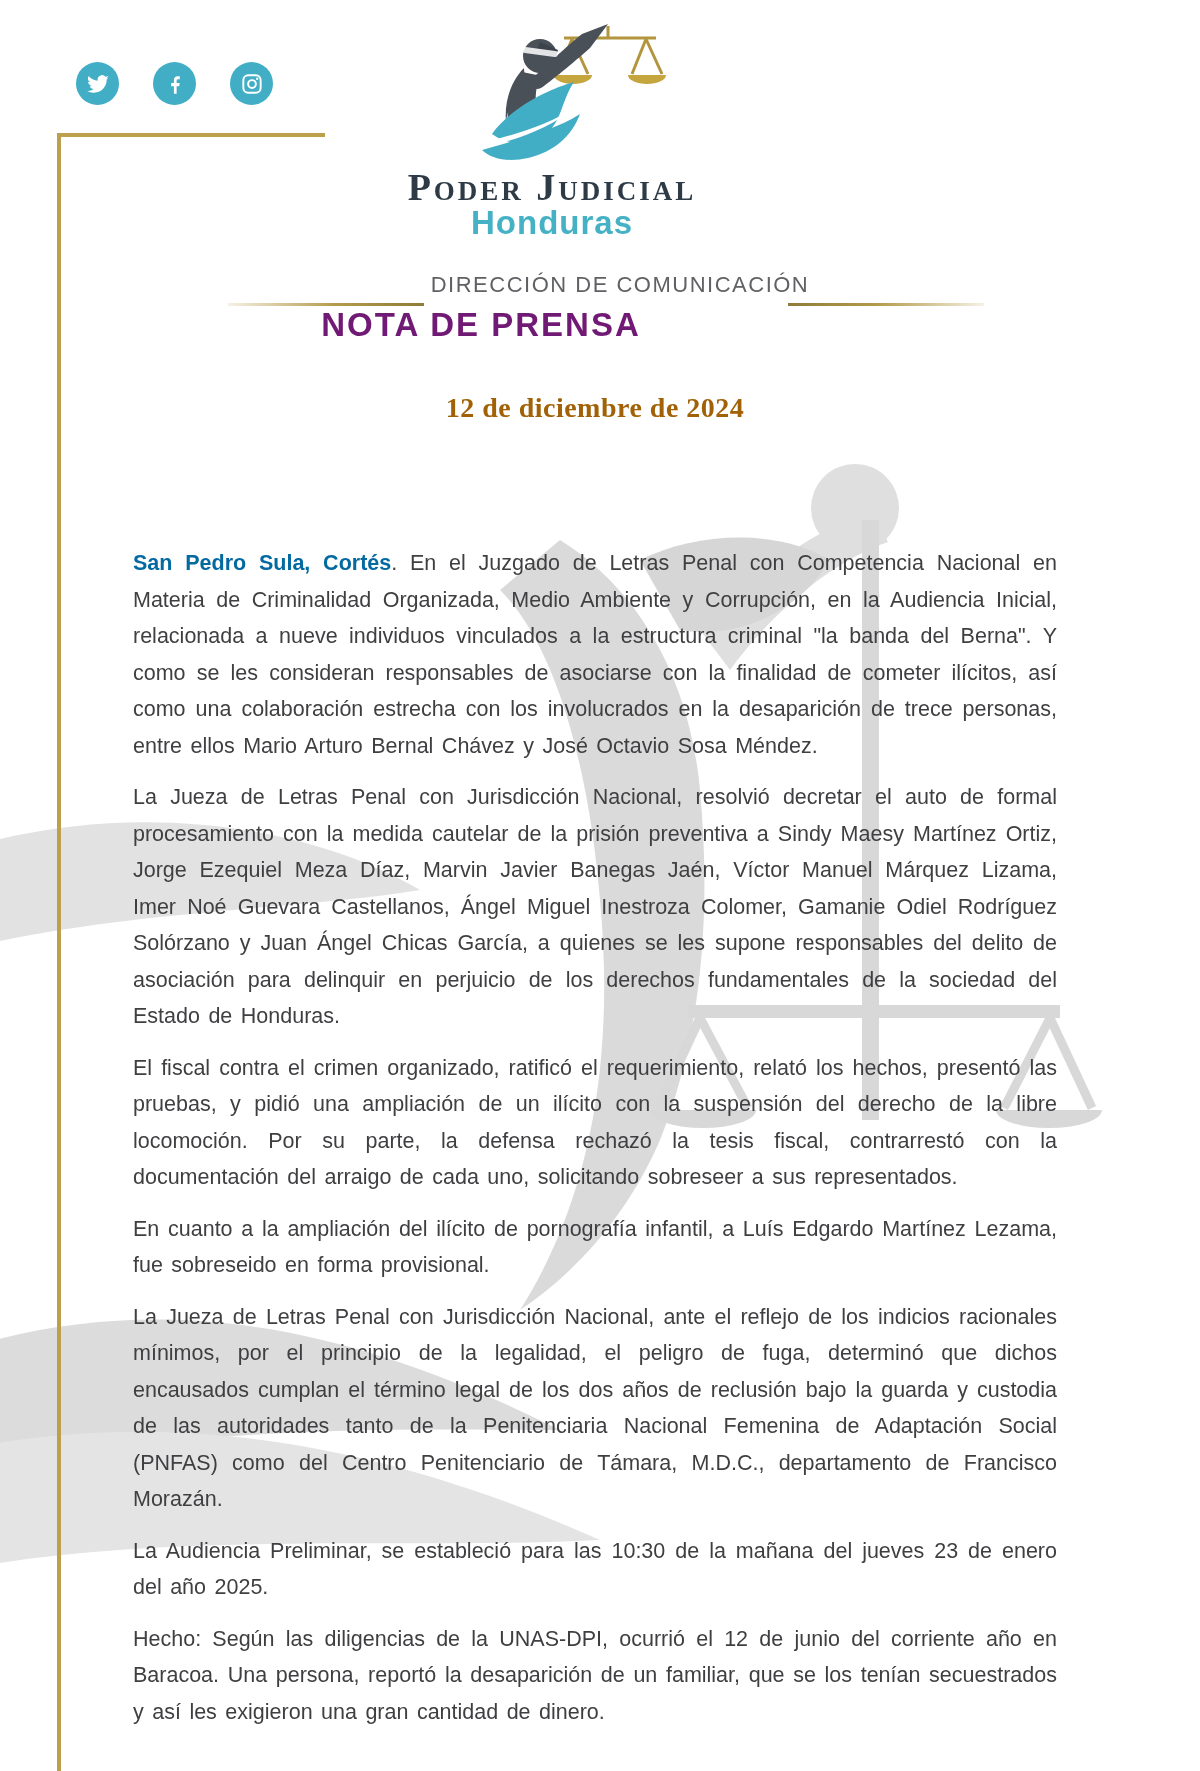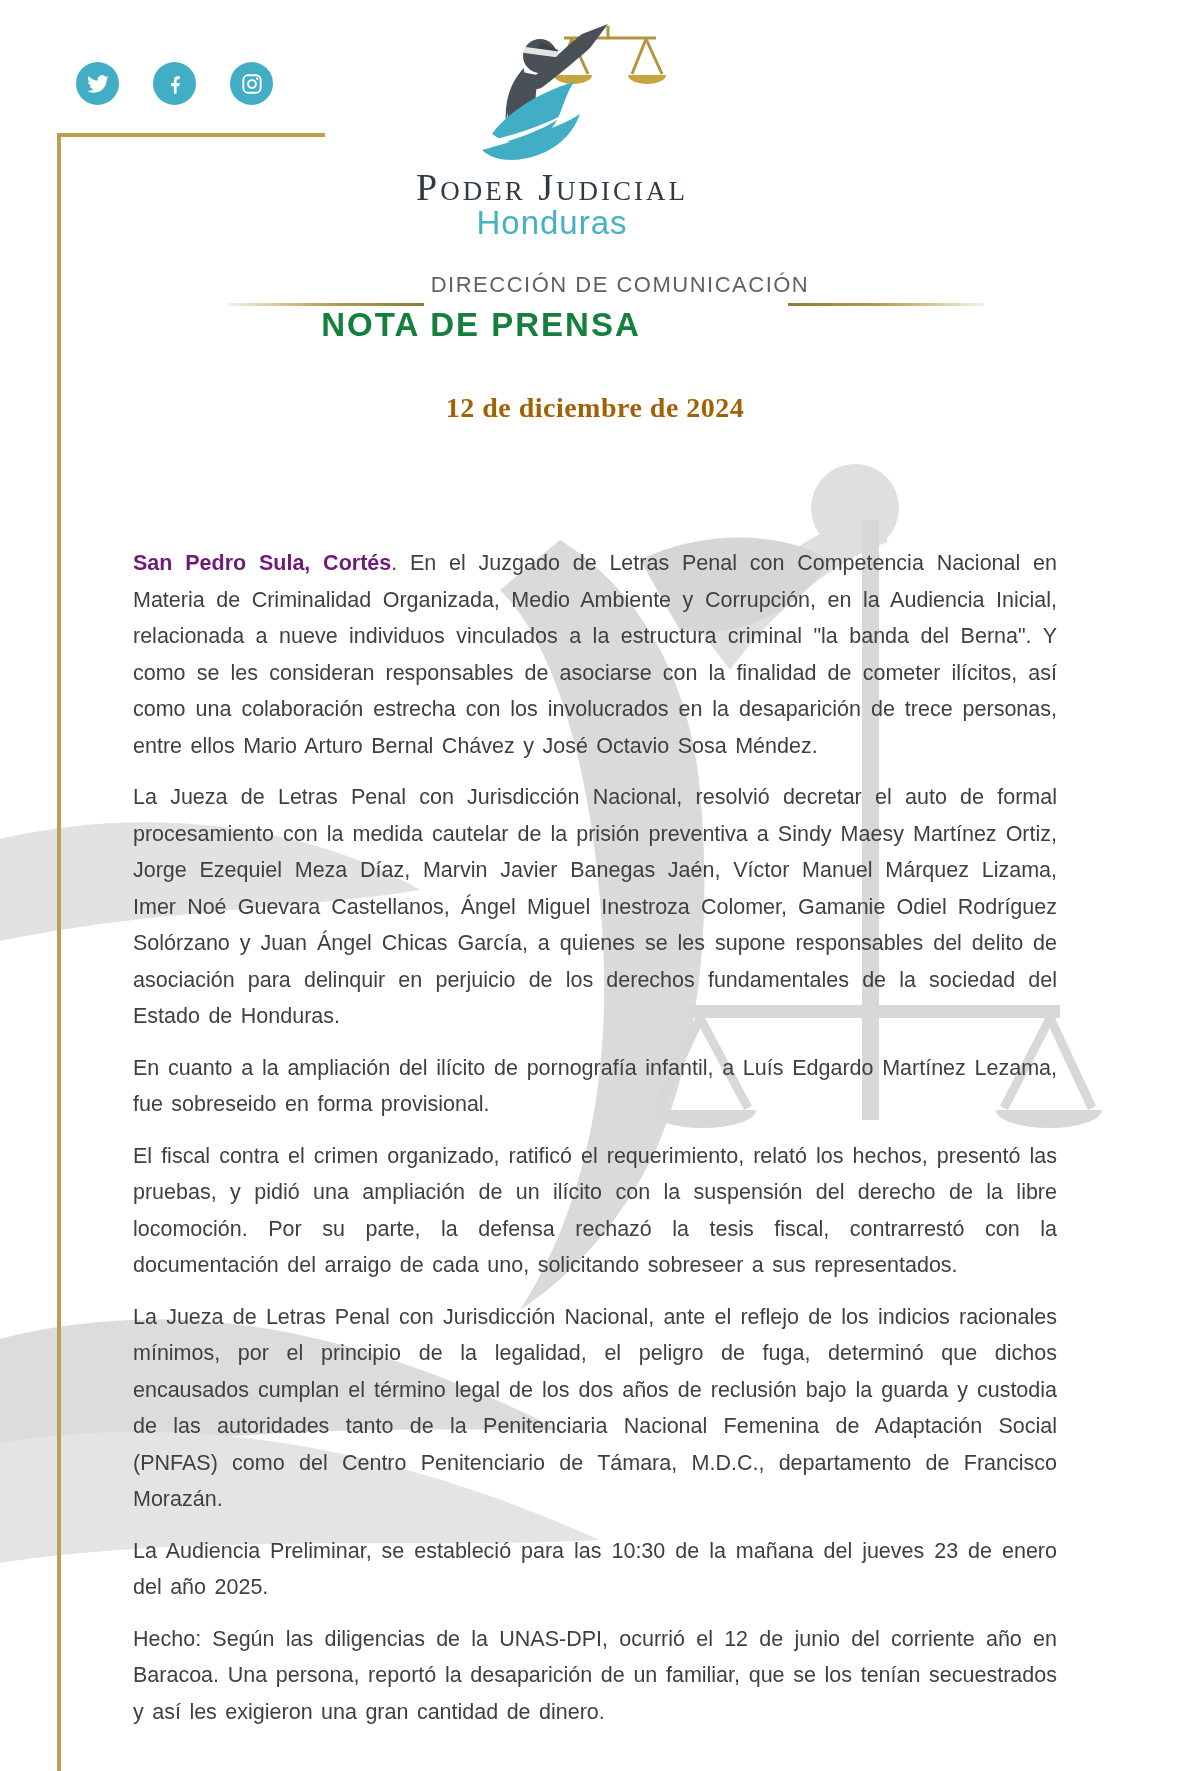--- a/index.html
+++ b/index.html
@@ -28,21 +28,21 @@
   
   .social{
     position:absolute;left:76px;top:62px;display:flex;gap:34px;z-index:4;
   }
   .social .circle{
     width:43px;height:43px;border-radius:50%;
     background:#41aec6;display:flex;align-items:center;justify-content:center;
   }
   
   .logo-wrap{
-    position:absolute;left:0;top:22px;width:1104px;text-align:center;z-index:2;
+    position:absolute;left:0;top:22px;width:1104px;text-align:center;z-index:2;font-weight:bold;
   }
   .logo-art{display:block;margin:0 auto;}
   .brand-top{
     font-family:"Liberation Serif", serif;
     font-variant:small-caps;
     font-size:38px;line-height:34px;
     letter-spacing:3px;
     color:#2e3b46;
     margin-top:2px;
   }
@@ -60,38 +60,38 @@
   }
   .flourish{
     position:absolute;top:303px;height:3px;z-index:2;
   }
   .flourish.left{left:228px;width:196px;
     background:linear-gradient(to right,rgba(189,160,78,.15),#b49a4a 55%,#8f7c3a);}
   .flourish.right{left:788px;width:196px;
     background:linear-gradient(to left,rgba(189,160,78,.15),#b49a4a 55%,#8f7c3a);}
   .nota{
     position:absolute;left:0;top:306px;width:962px;text-align:center;z-index:2;
-    color:#15803d;font-size:33px;font-weight:bold;letter-spacing:2px;
+    color:#701a75;font-size:33px;font-weight:bold;letter-spacing:2px;
   }
   
   .doc-head{
     position:absolute;left:133px;top:392px;width:924px;text-align:center;z-index:2;
     font-family:"Liberation Serif", serif;color:#a16207;
   }
   .doc-date{font-size:28px;font-weight:bold;letter-spacing:.5px;}
   .doc-title{
     margin-top:19px;font-size:29px;font-weight:bold;line-height:36px;letter-spacing:.2px;
   }
   .article{
     position:absolute;left:133px;top:545px;width:924px;z-index:2;
     font-size:21.5px;line-height:36.5px;color:#3f3f42;
     text-align:justify;word-spacing:2.5px;
   }
   .article p{margin:0 0 15px 0;}
-  .article b{color:#701a75;}
+  .article b{color:#0369a1;}
 </style>
 </head>
 <body>
 
 <svg class="watermark" viewBox="0 0 1200 1351" xmlns="http://www.w3.org/2000/svg" aria-hidden="true">
   <g fill="#dfdfdf" stroke="none">
 
     <circle cx="855" cy="88" r="44"></circle>
 
     <path d="M700,210 C760,150 820,105 872,92 L888,122 C830,142 770,195 730,250 Z"></path>
@@ -187,18 +187,18 @@
 <div class="flourish right"></div>
 <div class="nota">NOTA DE PRENSA</div>
 
 <div class="doc-head">
   <div class="doc-date">12 de diciembre de 2024</div>
 </div>
 
 <div class="article">
   <p><b>San Pedro Sula, Cortés</b><span>. En el Juzgado de Letras Penal con Competencia Nacional en Materia de Criminalidad Organizada, Medio Ambiente y Corrupción, en la Audiencia Inicial, relacionada a nueve individuos vinculados a la estructura criminal "la banda del Berna". Y como se les consideran responsables de asociarse con la finalidad de cometer ilícitos, así como una colaboración estrecha con los involucrados en la desaparición de trece personas, entre ellos Mario Arturo Bernal Chávez y José Octavio Sosa Méndez.</span></p>
   <p><b></b><span>La Jueza de Letras Penal con Jurisdicción Nacional, resolvió decretar el auto de formal procesamiento con la medida cautelar de la prisión preventiva a Sindy Maesy Martínez Ortiz, Jorge Ezequiel Meza Díaz, Marvin Javier Banegas Jaén, Víctor Manuel Márquez Lizama, Imer Noé Guevara Castellanos, Ángel Miguel Inestroza Colomer, Gamanie Odiel Rodríguez Solórzano y Juan Ángel Chicas García, a quienes se les supone responsables del delito de asociación para delinquir en perjuicio de los derechos fundamentales de la sociedad del Estado de Honduras.</span></p>
+  <p><b></b><span>El fiscal contra el crimen organizado, ratificó el requerimiento, relató los hechos, presentó las pruebas, y pidió una ampliación de un ilícito con la suspensión del derecho de la libre locomoción. Por su parte, la defensa rechazó la tesis fiscal, contrarrestó con la documentación del arraigo de cada uno, solicitando sobreseer a sus representados.</span></p>
   <p><b></b><span>En cuanto a la ampliación del ilícito de pornografía infantil, a Luís Edgardo Martínez Lezama, fue sobreseido en forma provisional.</span></p>
-  <p><b></b><span>El fiscal contra el crimen organizado, ratificó el requerimiento, relató los hechos, presentó las pruebas, y pidió una ampliación de un ilícito con la suspensión del derecho de la libre locomoción. Por su parte, la defensa rechazó la tesis fiscal, contrarrestó con la documentación del arraigo de cada uno, solicitando sobreseer a sus representados.</span></p>
   <p><b></b><span>La Jueza de Letras Penal con Jurisdicción Nacional, ante el reflejo de los indicios racionales mínimos, por el principio de la legalidad, el peligro de fuga, determinó que dichos encausados cumplan el término legal de los dos años de reclusión bajo la guarda y custodia de las autoridades tanto de la Penitenciaria Nacional Femenina de Adaptación Social (PNFAS) como del Centro Penitenciario de Támara, M.D.C., departamento de Francisco Morazán.</span></p>
   <p><b></b><span>La Audiencia Preliminar, se estableció para las 10:30 de la mañana del jueves 23 de enero del año 2025.</span></p>
   <p><b></b><span>Hecho: Según las diligencias de la UNAS-DPI, ocurrió el 12 de junio del corriente año en Baracoa. Una persona, reportó la desaparición de un familiar, que se los tenían secuestrados y así les exigieron una gran cantidad de dinero.</span></p>
 </div>
 
 </body></html>

